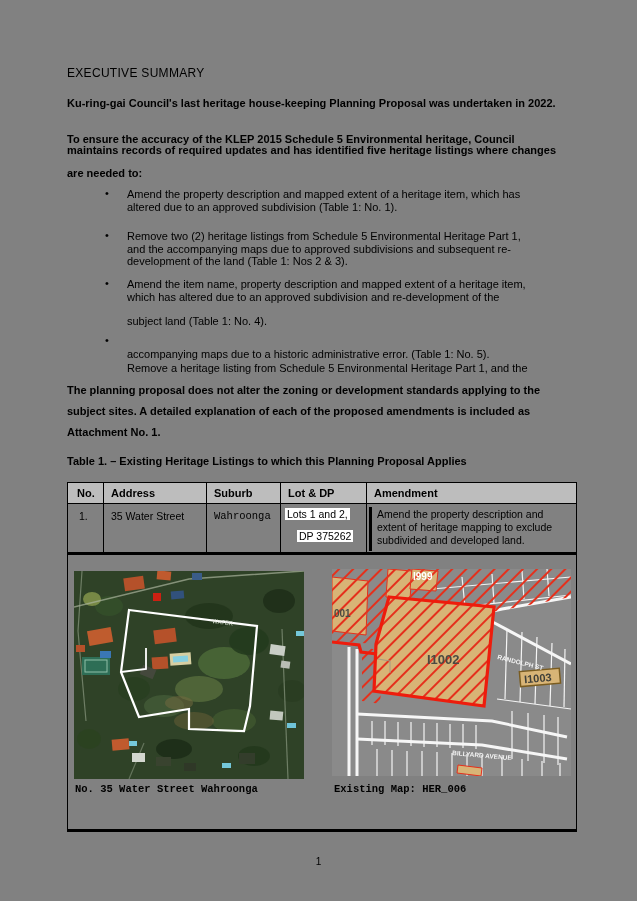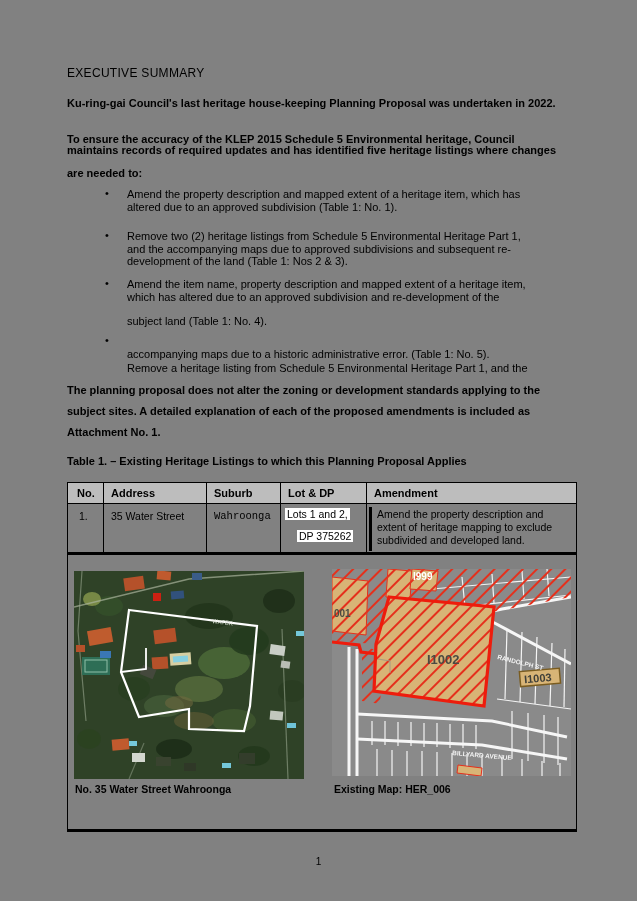--- a/index.html
+++ b/index.html
@@ -8,21 +8,21 @@
   .abs{position:absolute;}
   .t{position:absolute;white-space:nowrap;color:#000;font-family:"Liberation Sans",sans-serif;}
   .body-line{font-size:11px;line-height:14px;font-weight:bold;}
   .bullet-line{font-size:11px;line-height:12.5px;}
   .bullet-marker{font-size:11px;}
   .heading{font-size:12px;font-weight:normal;letter-spacing:.3px;}
   .tbl-title{font-size:11px;font-weight:bold;}
   .hdr-cell{font-size:11px;font-weight:bold;}
   .cell{font-size:10.5px;}
   .hl{background:#ffffff;padding:0 2px;}
-  .caption{font-size:10.5px;font-weight:bold;}
+  .caption{font-size:10.5px;font-weight:bold;font-family:Liberation Mono, monospace;}
   .pageno{font-size:10px;}
   
   #tablebox{left:67px;top:482px;width:508px;height:350px;border-left:1px solid #000;border-right:1px solid #000;}
   #hdr-row{left:0;top:0;width:508px;height:22px;background:#bdbdbd;border-top:1px solid #000;border-bottom:1px solid #000;box-sizing:border-box;}
   .vline{width:1px;background:#000;}
   .thick{background:#000;height:3px;width:508px;}
   #change-bar{left:301px;top:25px;width:3px;height:44px;background:#000;}
   .amend{position:absolute;white-space:normal;font-size:10.5px;line-height:13px;width:197px;}
   svg text{font-family:"Liberation Sans",sans-serif;}
 </style>

